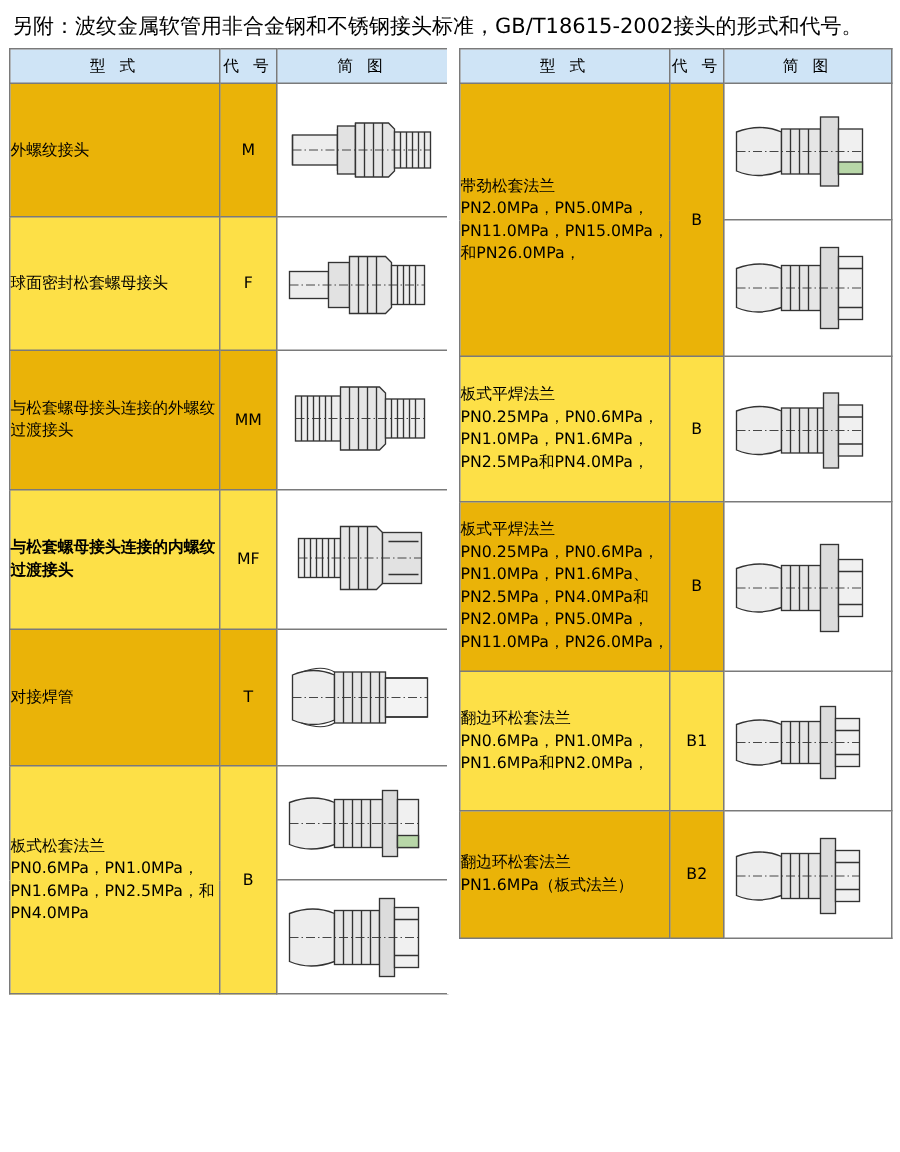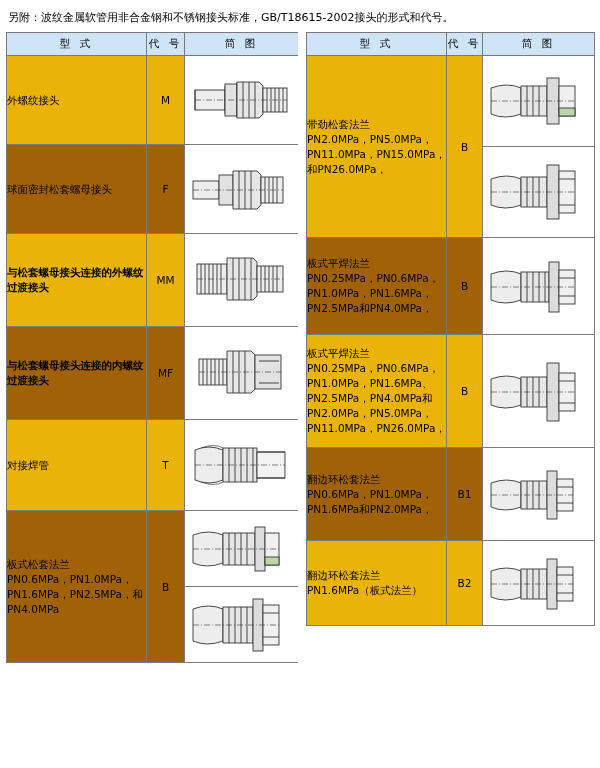--- a/index.html
+++ b/index.html
@@ -5,21 +5,21 @@
   html,body{margin:0;padding:0;}
   body{
     width:600px;height:768px;
     background:#ffffff;
     font-family:"DejaVu Sans","Liberation Sans",sans-serif;
     color:#000;
     overflow:hidden;
   }
   .page{width:600px;height:768px;position:relative;box-sizing:border-box;padding:8px 6px 0 6px;}
   .title{
-    font-size:11px;
+    font-size:14px;
     line-height:16px;
     padding:2px 2px 6px 2px;
     white-space:nowrap;
     letter-spacing:0px;
   }
   table.main{
     border-collapse:collapse;
     width:588px;
     table-layout:fixed;
   }
@@ -57,21 +57,21 @@
     text-align:center;
     font-size:12px;
     vertical-align:middle;
   }
   .cell-fig{
     text-align:center;
     vertical-align:middle;
     background:#ffffff;
     padding:2px 0;
   }
-  .yellow{background:#a16207;}
+  .yellow{background:#fde047;}
   .white{background:#eab308;}
   .gap{width:8px;border:none;background:#fff;}
   svg{display:block;margin:0 auto;}
 </style>
 </head>
 <body>
 
 <div class="page">
 
   <div class="title">另附：波纹金属软管用非合金钢和不锈钢接头标准，GB/T18615-2002接头的形式和代号。</div>
@@ -127,21 +127,21 @@
                       <path d="M74 30 q10 10 0 22"></path>
                       <rect x="74" y="28" width="22" height="26" fill="#ededed"></rect>
                       <path d="M78 28 L78 54 M82 28 L82 54 M86 28 L86 54 M90 28 L90 54"></path>
                       <path d="M6 41 L96 41" stroke-dasharray="6 2 1 2" stroke-width="0.6"></path>
                     </g>
                   </svg>
                 </td>
               </tr>
 
               <tr>
-                <td class="cell-text white" style="height:92px;font-weight:bold;">与松套螺母接头连接的外螺纹过渡接头</td>
+                <td class="cell-text white" style="height:92px;">与松套螺母接头连接的外螺纹过渡接头</td>
                 <td class="cell-code white">MM</td>
                 <td class="cell-fig">
                   <svg width="110" height="84" viewBox="0 0 110 84">
                     <g stroke="#333" fill="none" stroke-width="0.9">
                       <rect x="10" y="26" width="30" height="30" fill="#ededed"></rect>
                       <path d="M14 26 L14 56 M18 26 L18 56 M22 26 L22 56 M26 26 L26 56 M30 26 L30 56 M34 26 L34 56"></path>
                       <polygon points="40,20 66,20 70,24 70,58 66,62 40,62" fill="#e6e6e6"></polygon>
                       <path d="M46 20 L46 62 M52 20 L52 62 M58 20 L58 62 M64 20 L64 62"></path>
                       <rect x="70" y="28" width="26" height="26" fill="#ededed"></rect>
                       <path d="M74 28 L74 54 M78 28 L78 54 M82 28 L82 54 M86 28 L86 54 M90 28 L90 54"></path>

